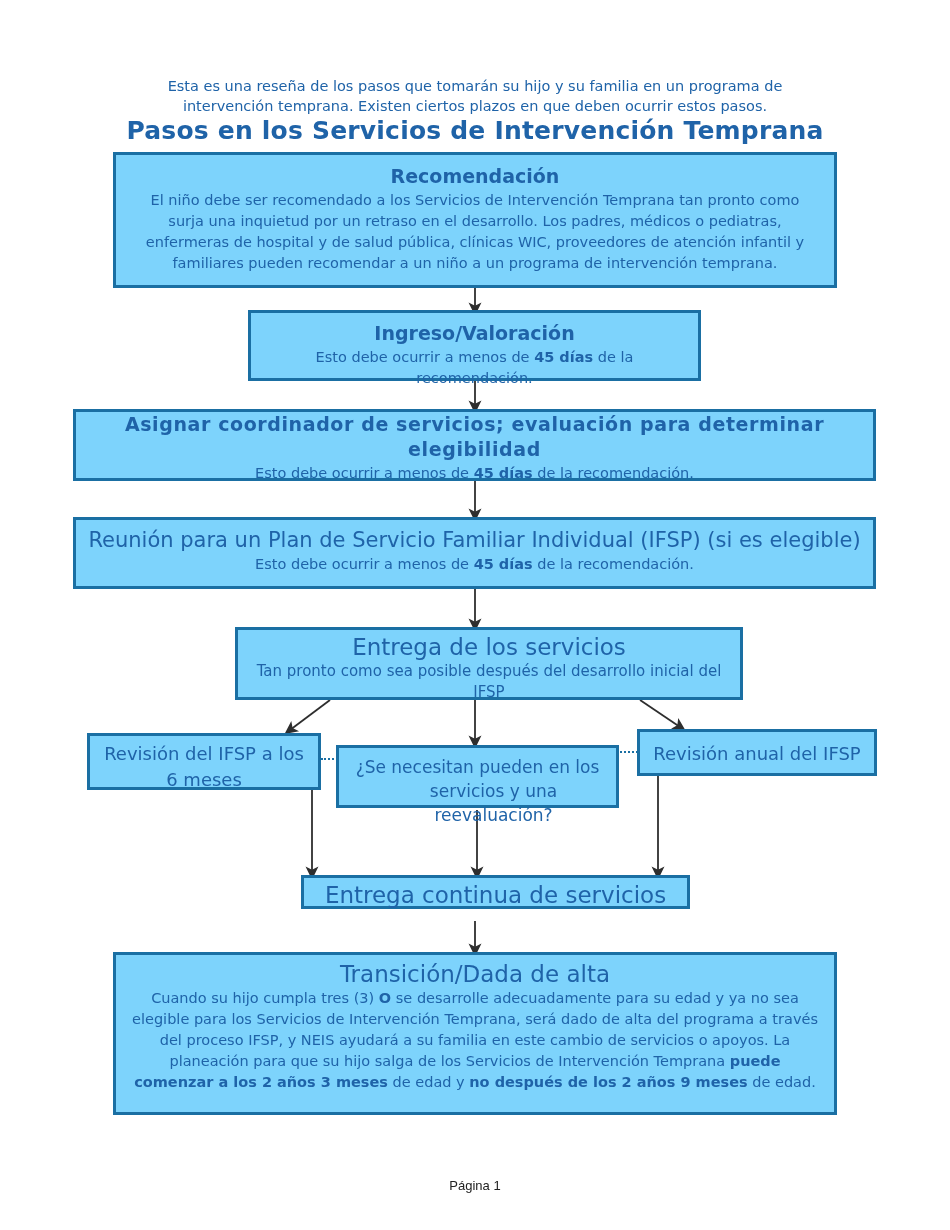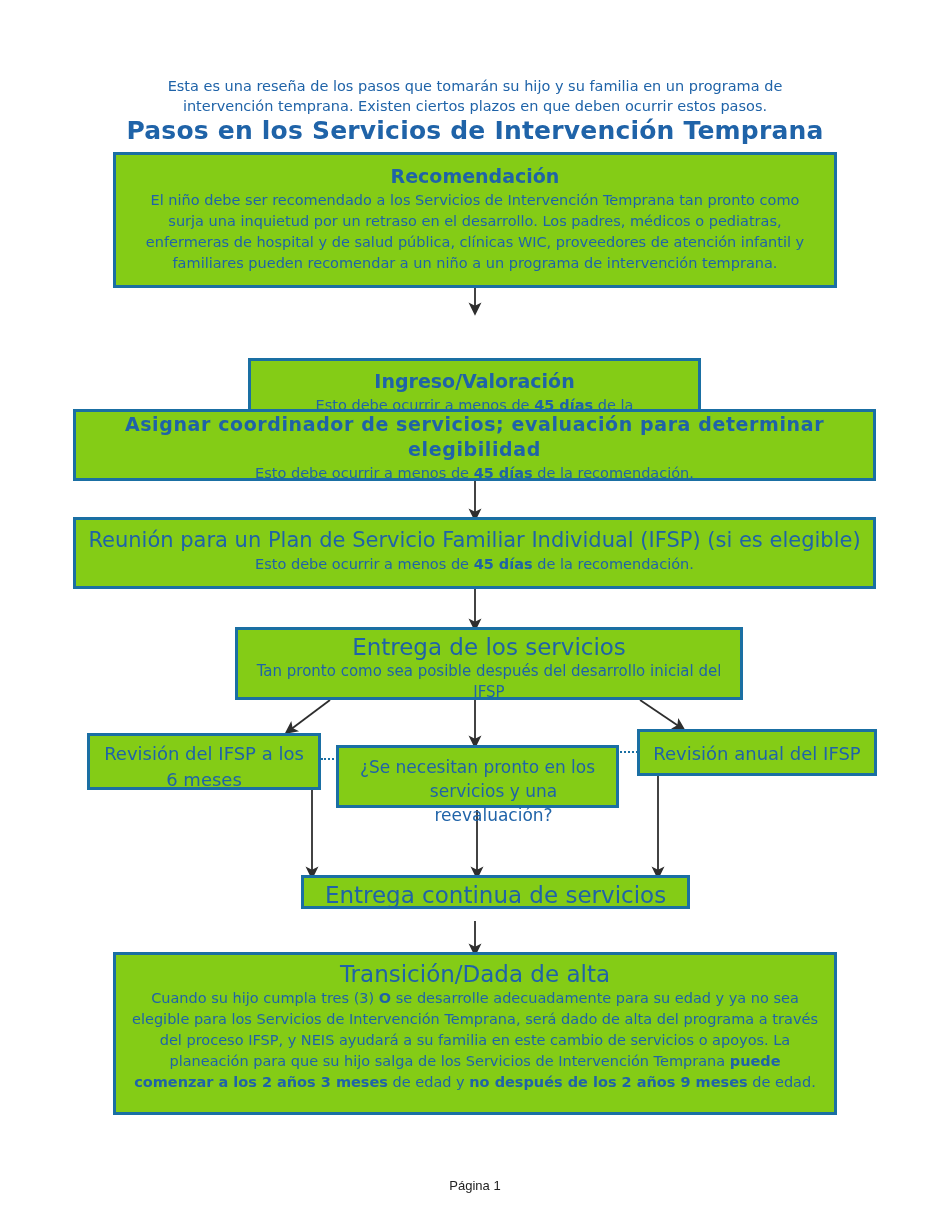--- a/index.html
+++ b/index.html
@@ -33,21 +33,21 @@
     color: #1F63A8;
     font-size: 14.5px;
     line-height: 20px;
     margin: 4px auto 0 auto;
     width: 700px;
   }
 
   
   .flow-box {
     position: absolute;
-    background: #84cc16;
+    background: #7dd3fc;
     border: 3px solid #1A6FA3;
     color: #1F63A8;
     text-align: center;
     padding: 6px 10px;
   }
   .box-title {
     font-size: 19px;
     font-weight: bold;
     line-height: 25px;
     margin: 0 0 1px 0;
@@ -125,21 +125,21 @@
 </svg>
 
 <div class="dotted-link" style="left:321px; top:758px; width:17px;"></div>
 <div class="dotted-link" style="left:620px; top:751px; width:18px;"></div>
 
 <div class="flow-box" style="left:113px; top:152px; width:724px; height:136px; padding-top:9px;">
   <div class="box-title">Recomendación</div>
   <div class="box-body" style="padding:0 8px;">El niño debe ser recomendado a los Servicios de Intervención Temprana tan pronto como surja una inquietud por un retraso en el desarrollo. Los padres, médicos o pediatras, enfermeras de hospital y de salud pública, clínicas WIC, proveedores de atención infantil y familiares pueden recomendar a un niño a un programa de intervención temprana.</div>
 </div>
 
-<div class="flow-box" style="left:248px; top:310px; width:453px; height:71px; padding-top:8px;margin-top:48px;">
+<div class="flow-box" style="left:248px; top:310px; width:453px; height:71px; padding-top:8px;">
   <div class="box-title">Ingreso/Valoración</div>
   <div class="box-body">
     <span>Esto debe ocurrir a menos de </span><b>45 días</b><span> de la recomendación.</span>
   </div>
 </div>
 
 <div class="flow-box" style="left:73px; top:409px; width:803px; height:72px; padding-top:0;">
   <div class="box-title" style="letter-spacing:0.6px;">Asignar coordinador de servicios; evaluación para determinar elegibilidad</div>
   <div class="box-body">
     <span>Esto debe ocurrir a menos de </span><b>45 días</b><span> de la recomendación.</span>
@@ -157,21 +157,21 @@
   <div class="box-title big">Entrega de los servicios</div>
   <div class="box-body" style="font-size:15px;">Tan pronto como sea posible después del desarrollo inicial del IFSP</div>
 </div>
 
 <div class="flow-box" style="left:87px; top:733px; width:234px; height:57px; padding-top:5px;">
   <div class="box-line">Revisión del IFSP a los</div>
   <div class="box-line">6 meses</div>
 </div>
 
 <div class="flow-box" style="left:336px; top:745px; width:283px; height:63px; padding-top:7px;">
-  <div class="box-line" style="font-size:17px; line-height:24px;">¿Se necesitan pronto en los</div>
+  <div class="box-line" style="font-size:17px; line-height:24px;">¿Se necesitan pueden en los</div>
   <div class="box-line" style="font-size:17px; line-height:24px;margin-left:32px;">servicios y una reevaluación?</div>
 </div>
 
 <div class="flow-box" style="left:637px; top:729px; width:240px; height:47px; padding-top:9px;">
   <div class="box-line">Revisión anual del IFSP</div>
 </div>
 
 <div class="flow-box" style="left:301px; top:875px; width:389px; height:34px; padding-top:5px;">
   <div class="box-title big">Entrega continua de servicios</div>
 </div>

